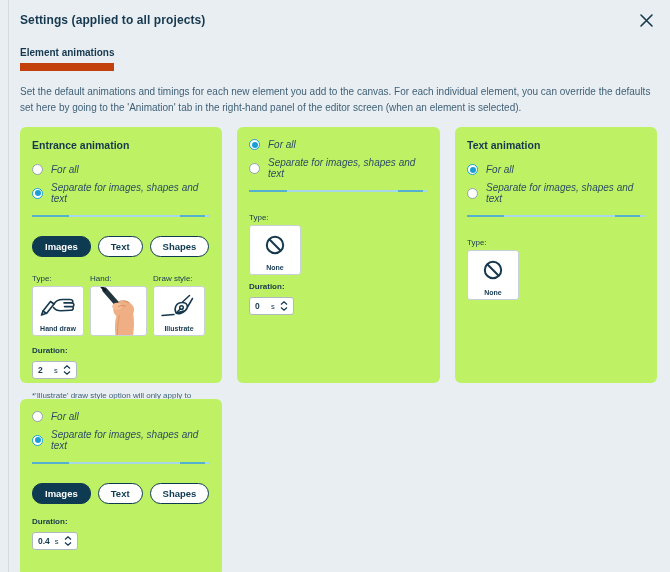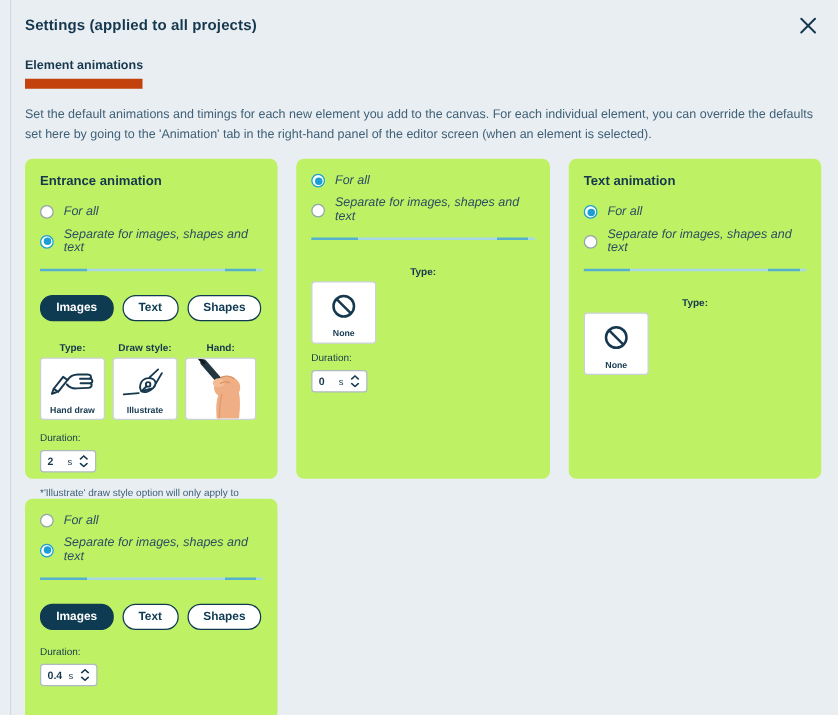--- a/index.html
+++ b/index.html
@@ -30,28 +30,28 @@
   .radio.sel{border-color:#1b9ed3;}
   .radio.sel::after{content:"";position:absolute;left:1.5px;top:1.5px;width:6px;height:6px;border-radius:50%;background:#1b9ed3;}
   .radio-label{font-size:10px;color:#2c4d63;}
   .divider{height:2px;margin:11px 0 0 0;background:linear-gradient(90deg,#55b0d0 0%,#55b0d0 21%,#a7d8e8 21%,#a7d8e8 83%,#55b0d0 83%,#55b0d0 97%,#a7d8e8 97%);}
   
   .pills{display:flex;gap:7px;margin-top:19px;}
   .pill{font-family:"Liberation Sans",sans-serif;font-size:9.5px;font-weight:bold;border-radius:999px;padding:4px 12px;cursor:pointer;background:#fff;border:1.5px solid #0e3a52;color:#0e3a52;}
   .pill.sel{background:#0e3a52;border-color:#0e3a52;color:#fff;border-radius:10px;}
   
   .typerow{display:flex;gap:6px;margin-top:17px;}
-  .minilabel{font-size:8px;font-weight:bold;color:#16384e;margin-bottom:3px;text-align:center;}
+  .minilabel{font-size:8px;font-weight:normal;color:#16384e;margin-bottom:3px;}
   .typebox{width:52px;height:50px;background:#fff;border:1px solid #c9d1d8;border-radius:3px;box-sizing:border-box;display:flex;flex-direction:column;align-items:center;justify-content:flex-end;padding-bottom:3px;cursor:pointer;overflow:hidden;}
   .typebox .art{flex:1;display:flex;align-items:center;justify-content:center;width:100%;}
   .typebox .caption{font-size:7px;font-weight:bold;color:#16384e;}
   .typebox.handbox{width:57px;padding-bottom:0;}
   .typebox.handbox .art{align-items:flex-end;}
   
-  .dur-label{font-size:8px;font-weight:normal;color:#16384e;margin:10px 0 4px 0;}
+  .dur-label{font-size:8px;font-weight:bold;color:#16384e;margin:10px 0 4px 0;}
   .spinner{display:inline-flex;align-items:center;gap:5px;background:#fff;border:1px solid #aeb9c2;border-radius:3px;padding:3px 5px;cursor:text;}
   .spin-val{font-size:8.5px;font-weight:bold;color:#16384e;min-width:11px;}
   .spin-unit{font-size:7.5px;color:#16384e;}
   .chevs{display:flex;flex-direction:column;gap:2px;}
   .chevs svg{display:block;cursor:pointer;}
   .note{font-size:8px;line-height:1.45;color:#3f6076;margin:11px 0 0 0;}
   
   .single-type{margin-top:21px;}
   .emph .dur-label{margin-top:7px;}
 </style>
@@ -101,52 +101,52 @@
           <div class="typebox">
             <span class="art">
               <svg width="40" height="26" viewBox="0 0 40 26" fill="none" stroke="#16384e" stroke-width="1.6" stroke-linejoin="round" stroke-linecap="round">
                 <path d="M5 18 L12.5 8.5 L16 11 L8.5 20.5 Z"></path>
                 <path d="M5 18 L3.5 22 L7 20.8"></path>
                 <path d="M16 11 C18 7.5 21.5 6.5 24.5 6.5 L32 6.5 C34.8 6.5 35.6 8.6 34 9.8 C36.2 10.3 36.6 12.8 34.6 13.7 C36 14.8 35.3 17.2 32.8 17.3 L23 17.7 C19.5 17.8 17 16.5 15.5 14.5"></path>
                 <path d="M26 9.9 L33.8 9.9 M26.5 13.6 L34.4 13.6"></path>
               </svg>
             </span>
             <span class="caption">Hand draw</span>
-          </div>
-        </div>
-        <div>
-          <div class="minilabel">Draw style:</div>
-          <div class="typebox">
-            <span class="art">
-              <svg width="40" height="26" viewBox="0 0 40 26" fill="none" stroke="#16384e" stroke-width="1.5" stroke-linecap="round" stroke-linejoin="round">
-                <path d="M3 22.5 L15 21.5"></path>
-                <path d="M17 20 C14.5 15 17.5 9.5 23 9.5 L30.5 2.5 M23 9.5 C28.5 9.5 30 14 26.5 17.5 L33.5 5.5 M26.5 17.5 C23.5 20.5 19.5 21.5 17 20 Z"></path>
-                <circle cx="22.5" cy="14.5" r="1.8"></circle>
-                <path d="M21.2 16 L17.5 19.7"></path>
-              </svg>
-            </span>
-            <span class="caption">Illustrate</span>
           </div>
         </div>
         <div>
           <div class="minilabel">Hand:</div>
           <div class="typebox handbox">
             <span class="art">
               <svg width="55" height="48" viewBox="0 0 50 46">
                 <path d="M12 3 L26 19" stroke="#233640" stroke-width="5" stroke-linecap="round"></path>
                 <path d="M12 3 L9 0" stroke="#10191f" stroke-width="2.5" stroke-linecap="round"></path>
                 <path d="M22 46 C21 34 22 28 26 24 L38 22 C40.5 29 40 38 39 46 Z" fill="#efae83"></path>
                 <ellipse cx="30" cy="22" rx="10" ry="8.5" fill="#efae83"></ellipse>
                 <ellipse cx="23.5" cy="18.5" rx="4.5" ry="3.5" fill="#f4bd93"></ellipse>
                 <path d="M25 14.5 C28 12.5 33 13 35.5 15.5 M24.5 19 C27 17.5 30 17.5 32 18.5" stroke="#d89264" stroke-width="1" fill="none"></path>
                 <path d="M26 27 C24.5 33 24 39 24 46" stroke="#dc9a6c" stroke-width="1" fill="none"></path>
               </svg>
             </span>
           </div>
         </div>
+        <div>
+          <div class="minilabel">Draw style:</div>
+          <div class="typebox">
+            <span class="art">
+              <svg width="40" height="26" viewBox="0 0 40 26" fill="none" stroke="#16384e" stroke-width="1.5" stroke-linecap="round" stroke-linejoin="round">
+                <path d="M3 22.5 L15 21.5"></path>
+                <path d="M17 20 C14.5 15 17.5 9.5 23 9.5 L30.5 2.5 M23 9.5 C28.5 9.5 30 14 26.5 17.5 L33.5 5.5 M26.5 17.5 C23.5 20.5 19.5 21.5 17 20 Z"></path>
+                <circle cx="22.5" cy="14.5" r="1.8"></circle>
+                <path d="M21.2 16 L17.5 19.7"></path>
+              </svg>
+            </span>
+            <span class="caption">Illustrate</span>
+          </div>
+        </div>
       </div>
       <div class="dur-label">Duration:</div>
       <div class="spinner">
         <span class="spin-val">2</span>
         <span class="spin-unit">s</span>
         <span class="chevs">
           <svg width="8" height="4" viewBox="0 0 8 4">
               <polyline points="1,3.5 4,0.8 7,3.5" fill="none" stroke="#16384e" stroke-width="1.2"></polyline>
             </svg>
           <svg width="8" height="4" viewBox="0 0 8 4">

